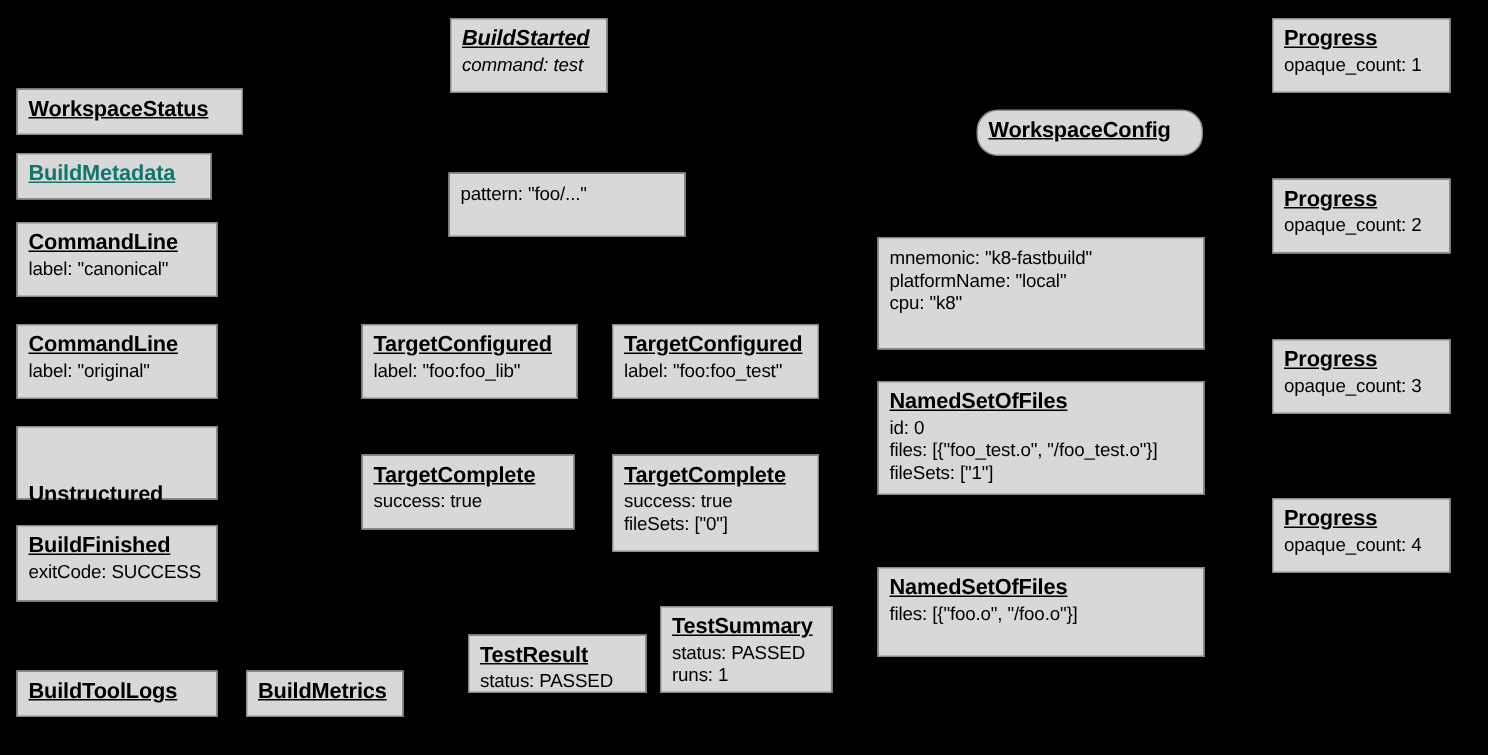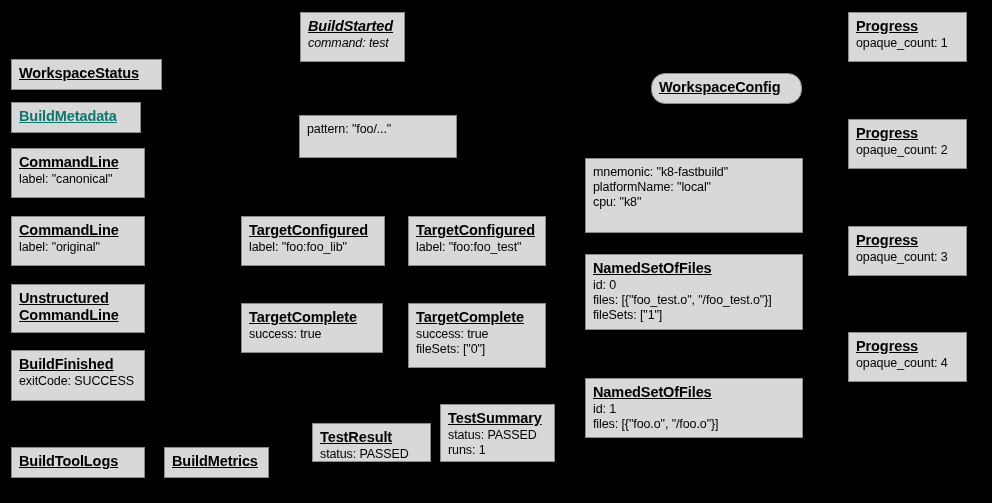--- a/index.html
+++ b/index.html
@@ -28,20 +28,21 @@
     display: block;
     font-size: 14.5px;
     font-weight: bold;
     text-decoration: underline;
     line-height: 17px;
     letter-spacing: -0.1px;
     white-space: nowrap;
   }
   .node-title.wrap {
     white-space: normal;
+    margin-top: 32px;
   }
   .node-fields {
     display: block;
     margin-top: 1px;
   }
   .node-field {
     display: block;
     font-size: 12.5px;
     line-height: 15px;
     white-space: nowrap;
@@ -148,21 +149,20 @@
       <span class="node-title">NamedSetOfFiles</span>
       <span class="node-fields">
         <span class="node-field">id: 0</span>
         <span class="node-field">files: [{"foo_test.o", "/foo_test.o"}]</span>
         <span class="node-field">fileSets: ["1"]</span>
       </span>
     </div>
     <div class="node" style="left: 585px; top: 378px; width: 218px; height: 60px; background: rgb(216, 216, 216); border-color: rgb(138, 138, 138); color: rgb(0, 0, 0);">
       <span class="node-title">NamedSetOfFiles</span>
       <span class="node-fields">
-        <span class="node-field">id: 1</span>
         <span class="node-field">files: [{"foo.o", "/foo.o"}]</span>
       </span>
     </div>
     <div class="node" style="left: 848px; top: 12px; width: 119px; height: 50px; background: rgb(216, 216, 216); border-color: rgb(138, 138, 138); color: rgb(0, 0, 0);">
       <span class="node-title">Progress</span>
       <span class="node-fields">
         <span class="node-field">opaque_count: 1</span>
       </span>
     </div>
     <div class="node" style="left: 848px; top: 119px; width: 119px; height: 50px; background: rgb(216, 216, 216); border-color: rgb(138, 138, 138); color: rgb(0, 0, 0);">

